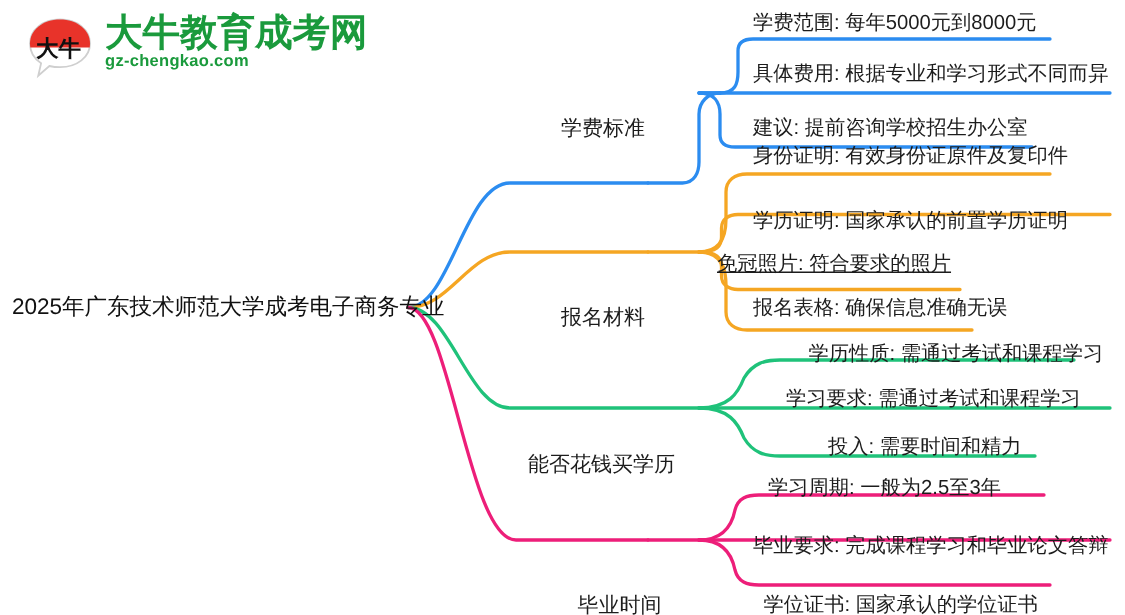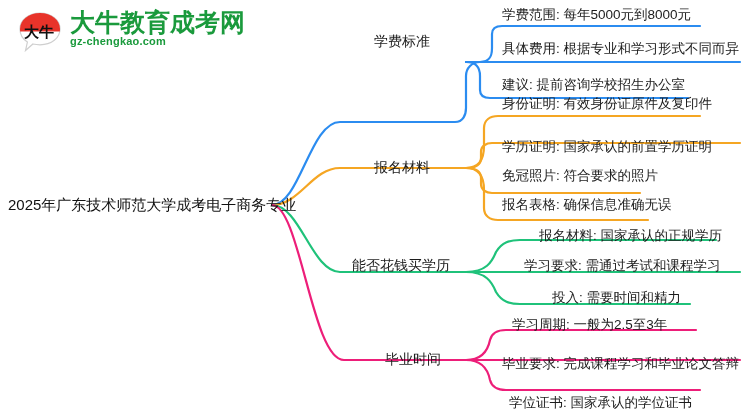--- a/index.html
+++ b/index.html
@@ -77,20 +77,21 @@
   #root-node {
     font-size: 15px;
     color: #111111;
     left: 8px;
     top: 197px;
   }
   .branch-label {
     font-size: 14px;
     color: #1c1c1c;
     text-align: center;
+    margin-top: 44px;
   }
   .leaf-label {
     font-size: 13.5px;
     color: #1c1c1c;
   }
 </style>
 </head>
 <body>
 
 <div id="mindmap-root">
@@ -158,24 +159,24 @@
   <div class="node-label branch-label" style="left:374px; top:160px;">报名材料</div>
   <div class="node-label branch-label" style="left:352px; top:258px;">能否花钱买学历</div>
   <div class="node-label branch-label" style="left:385px; top:352px;">毕业时间</div>
 
   <div class="node-label leaf-label" style="left:502px; top:8px;">学费范围: 每年5000元到8000元</div>
   <div class="node-label leaf-label" style="left:502px; top:42px;">具体费用: 根据专业和学习形式不同而异</div>
   <div class="node-label leaf-label" style="left:502px; top:78px;text-align:center;">建议: 提前咨询学校招生办公室</div>
 
   <div class="node-label leaf-label" style="left:502px; top:97px;">身份证明: 有效身份证原件及复印件</div>
   <div class="node-label leaf-label" style="left:502px; top:140px;">学历证明: 国家承认的前置学历证明</div>
-  <div class="node-label leaf-label" style="left:502px; top:169px;">免冠照片: 符合要求的照片</div>
+  <div class="node-label leaf-label" style="left:478px; top:169px;text-decoration:underline;">免冠照片: 符合要求的照片</div>
   <div class="node-label leaf-label" style="left:502px; top:198px;">报名表格: 确保信息准确无误</div>
 
-  <div class="node-label leaf-label" style="left:539px; top:229px;">报名材料: 国家承认的正规学历</div>
+  <div class="node-label leaf-label" style="left:539px; top:229px;">学历性质: 需通过考试和课程学习</div>
   <div class="node-label leaf-label" style="left:524px; top:259px;">学习要求: 需通过考试和课程学习</div>
   <div class="node-label leaf-label" style="left:552px; top:291px;">投入: 需要时间和精力</div>
 
   <div class="node-label leaf-label" style="left:512px; top:318px;text-align:center;">学习周期: 一般为2.5至3年</div>
   <div class="node-label leaf-label" style="left:502px; top:357px;">毕业要求: 完成课程学习和毕业论文答辩</div>
   <div class="node-label leaf-label" style="left:509px; top:396px;">学位证书: 国家承认的学位证书</div>
 
 </div>
 
 </body></html>

